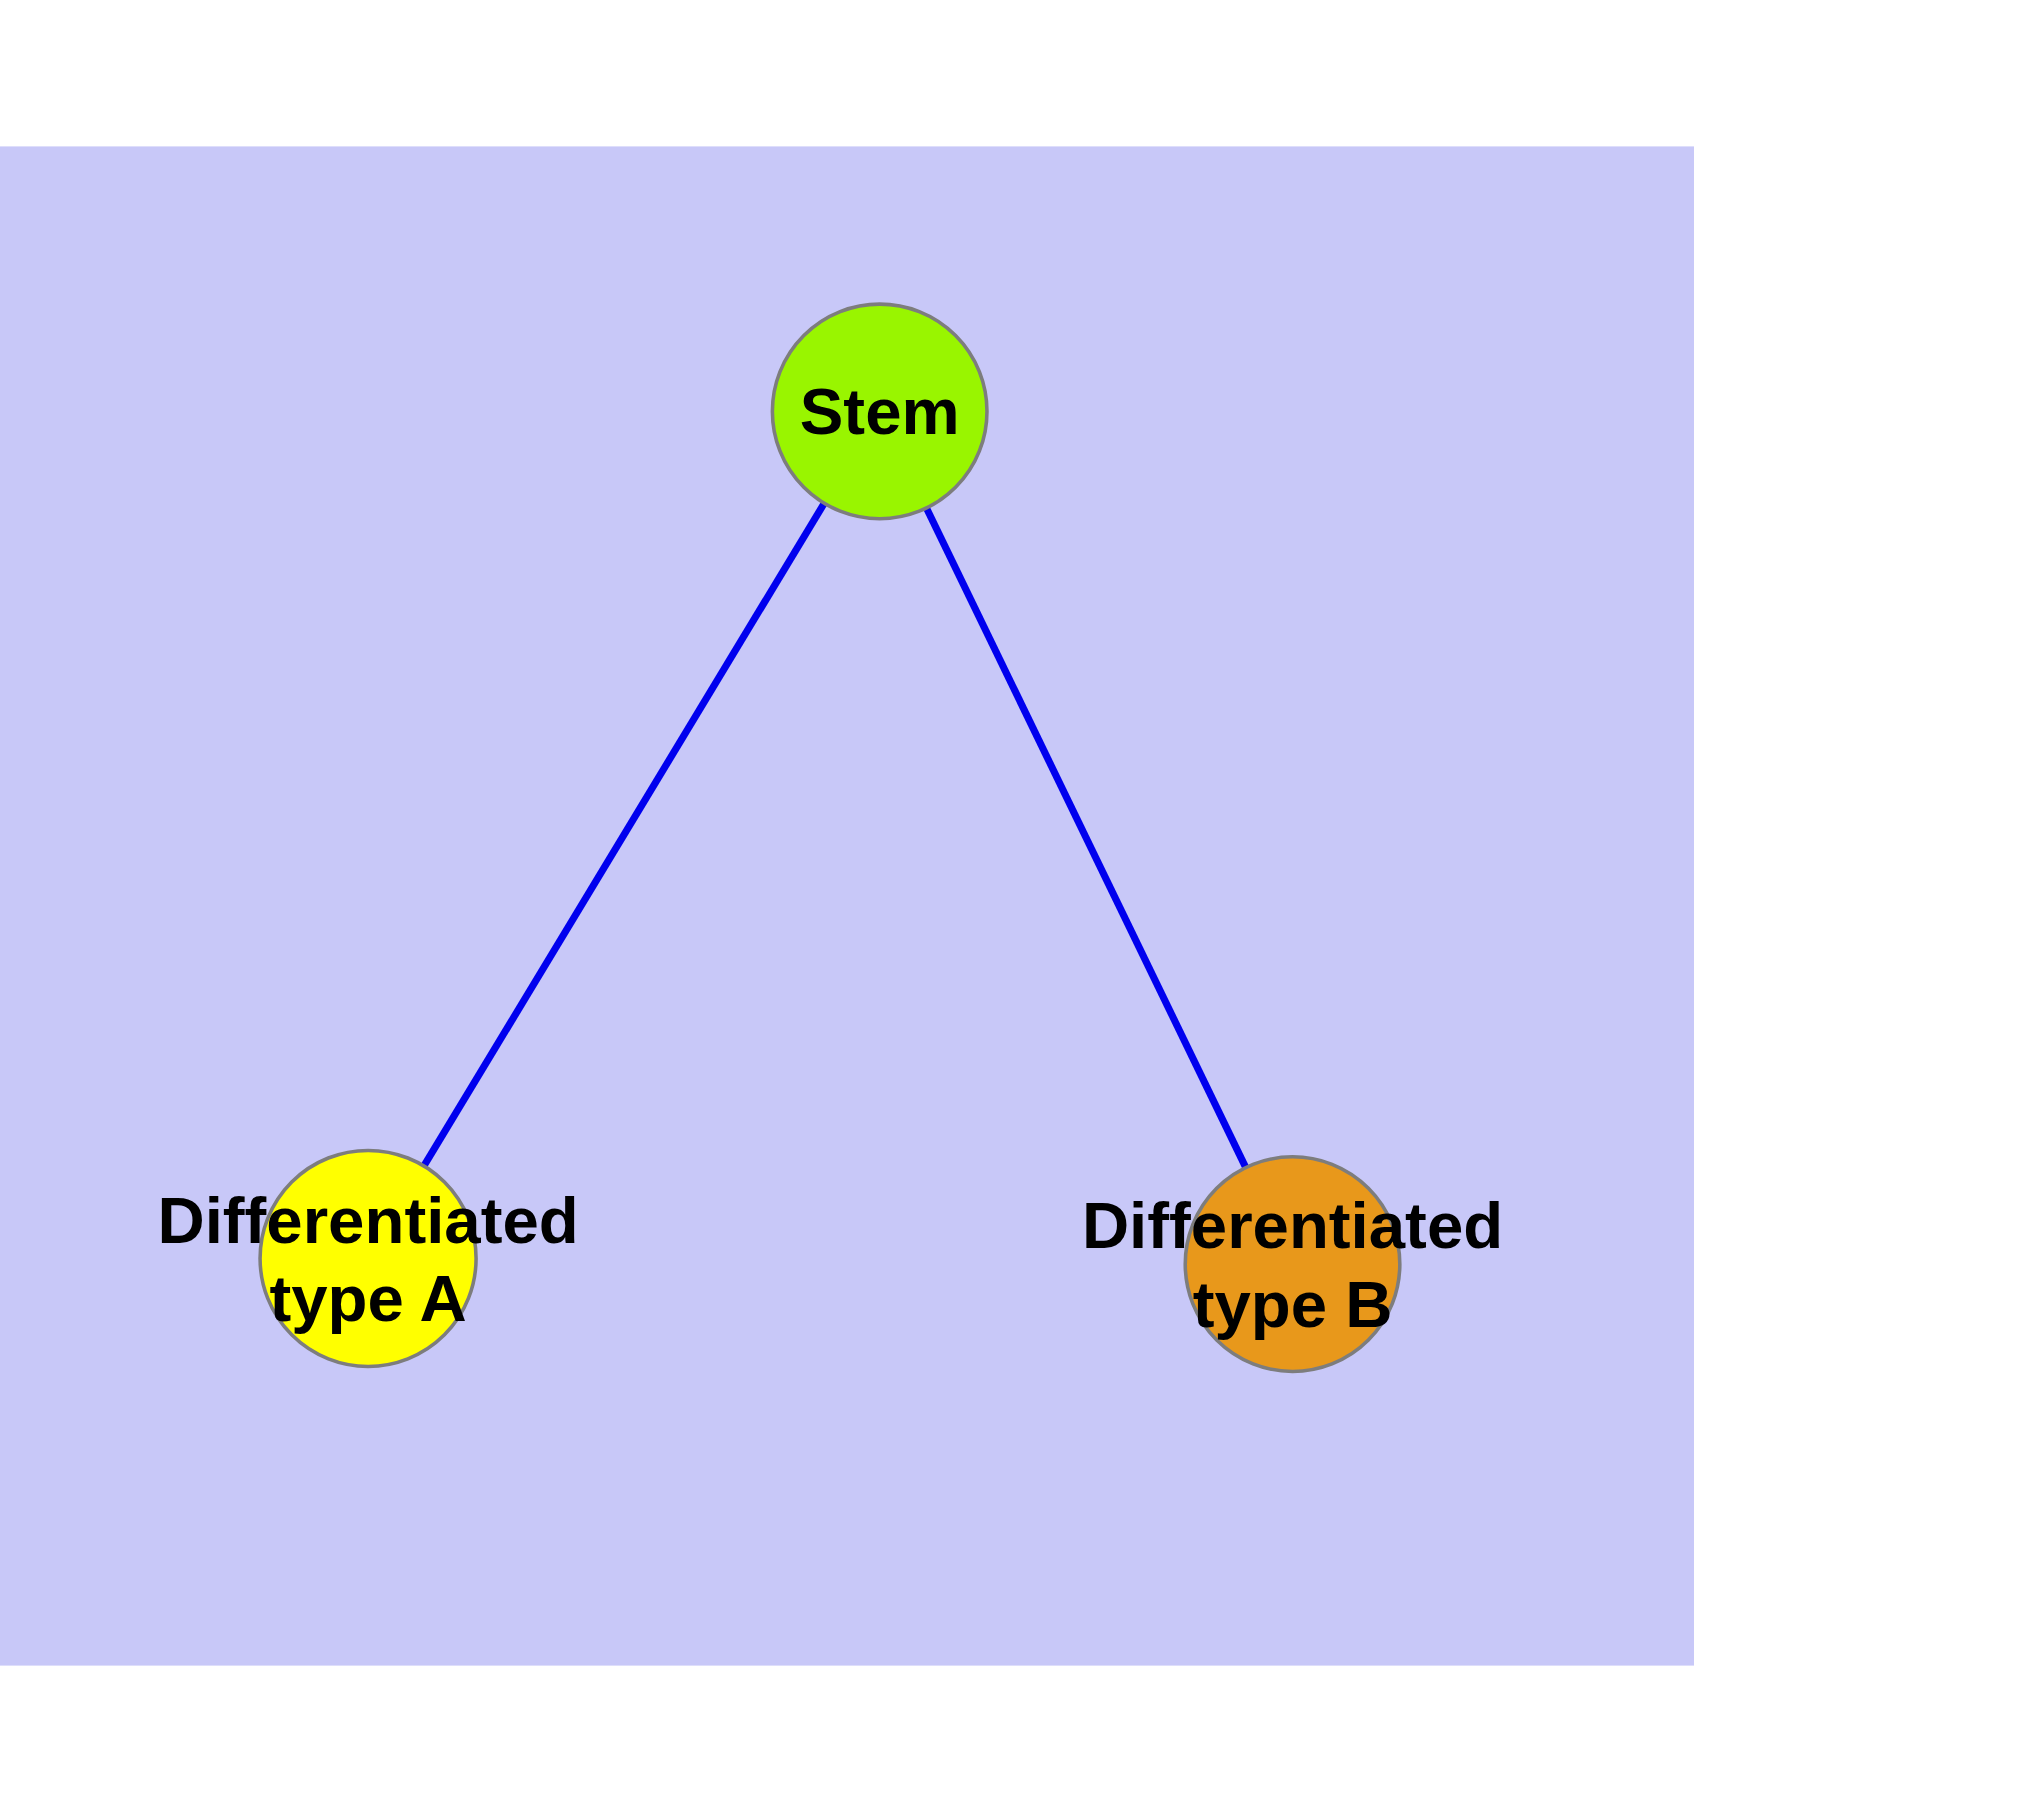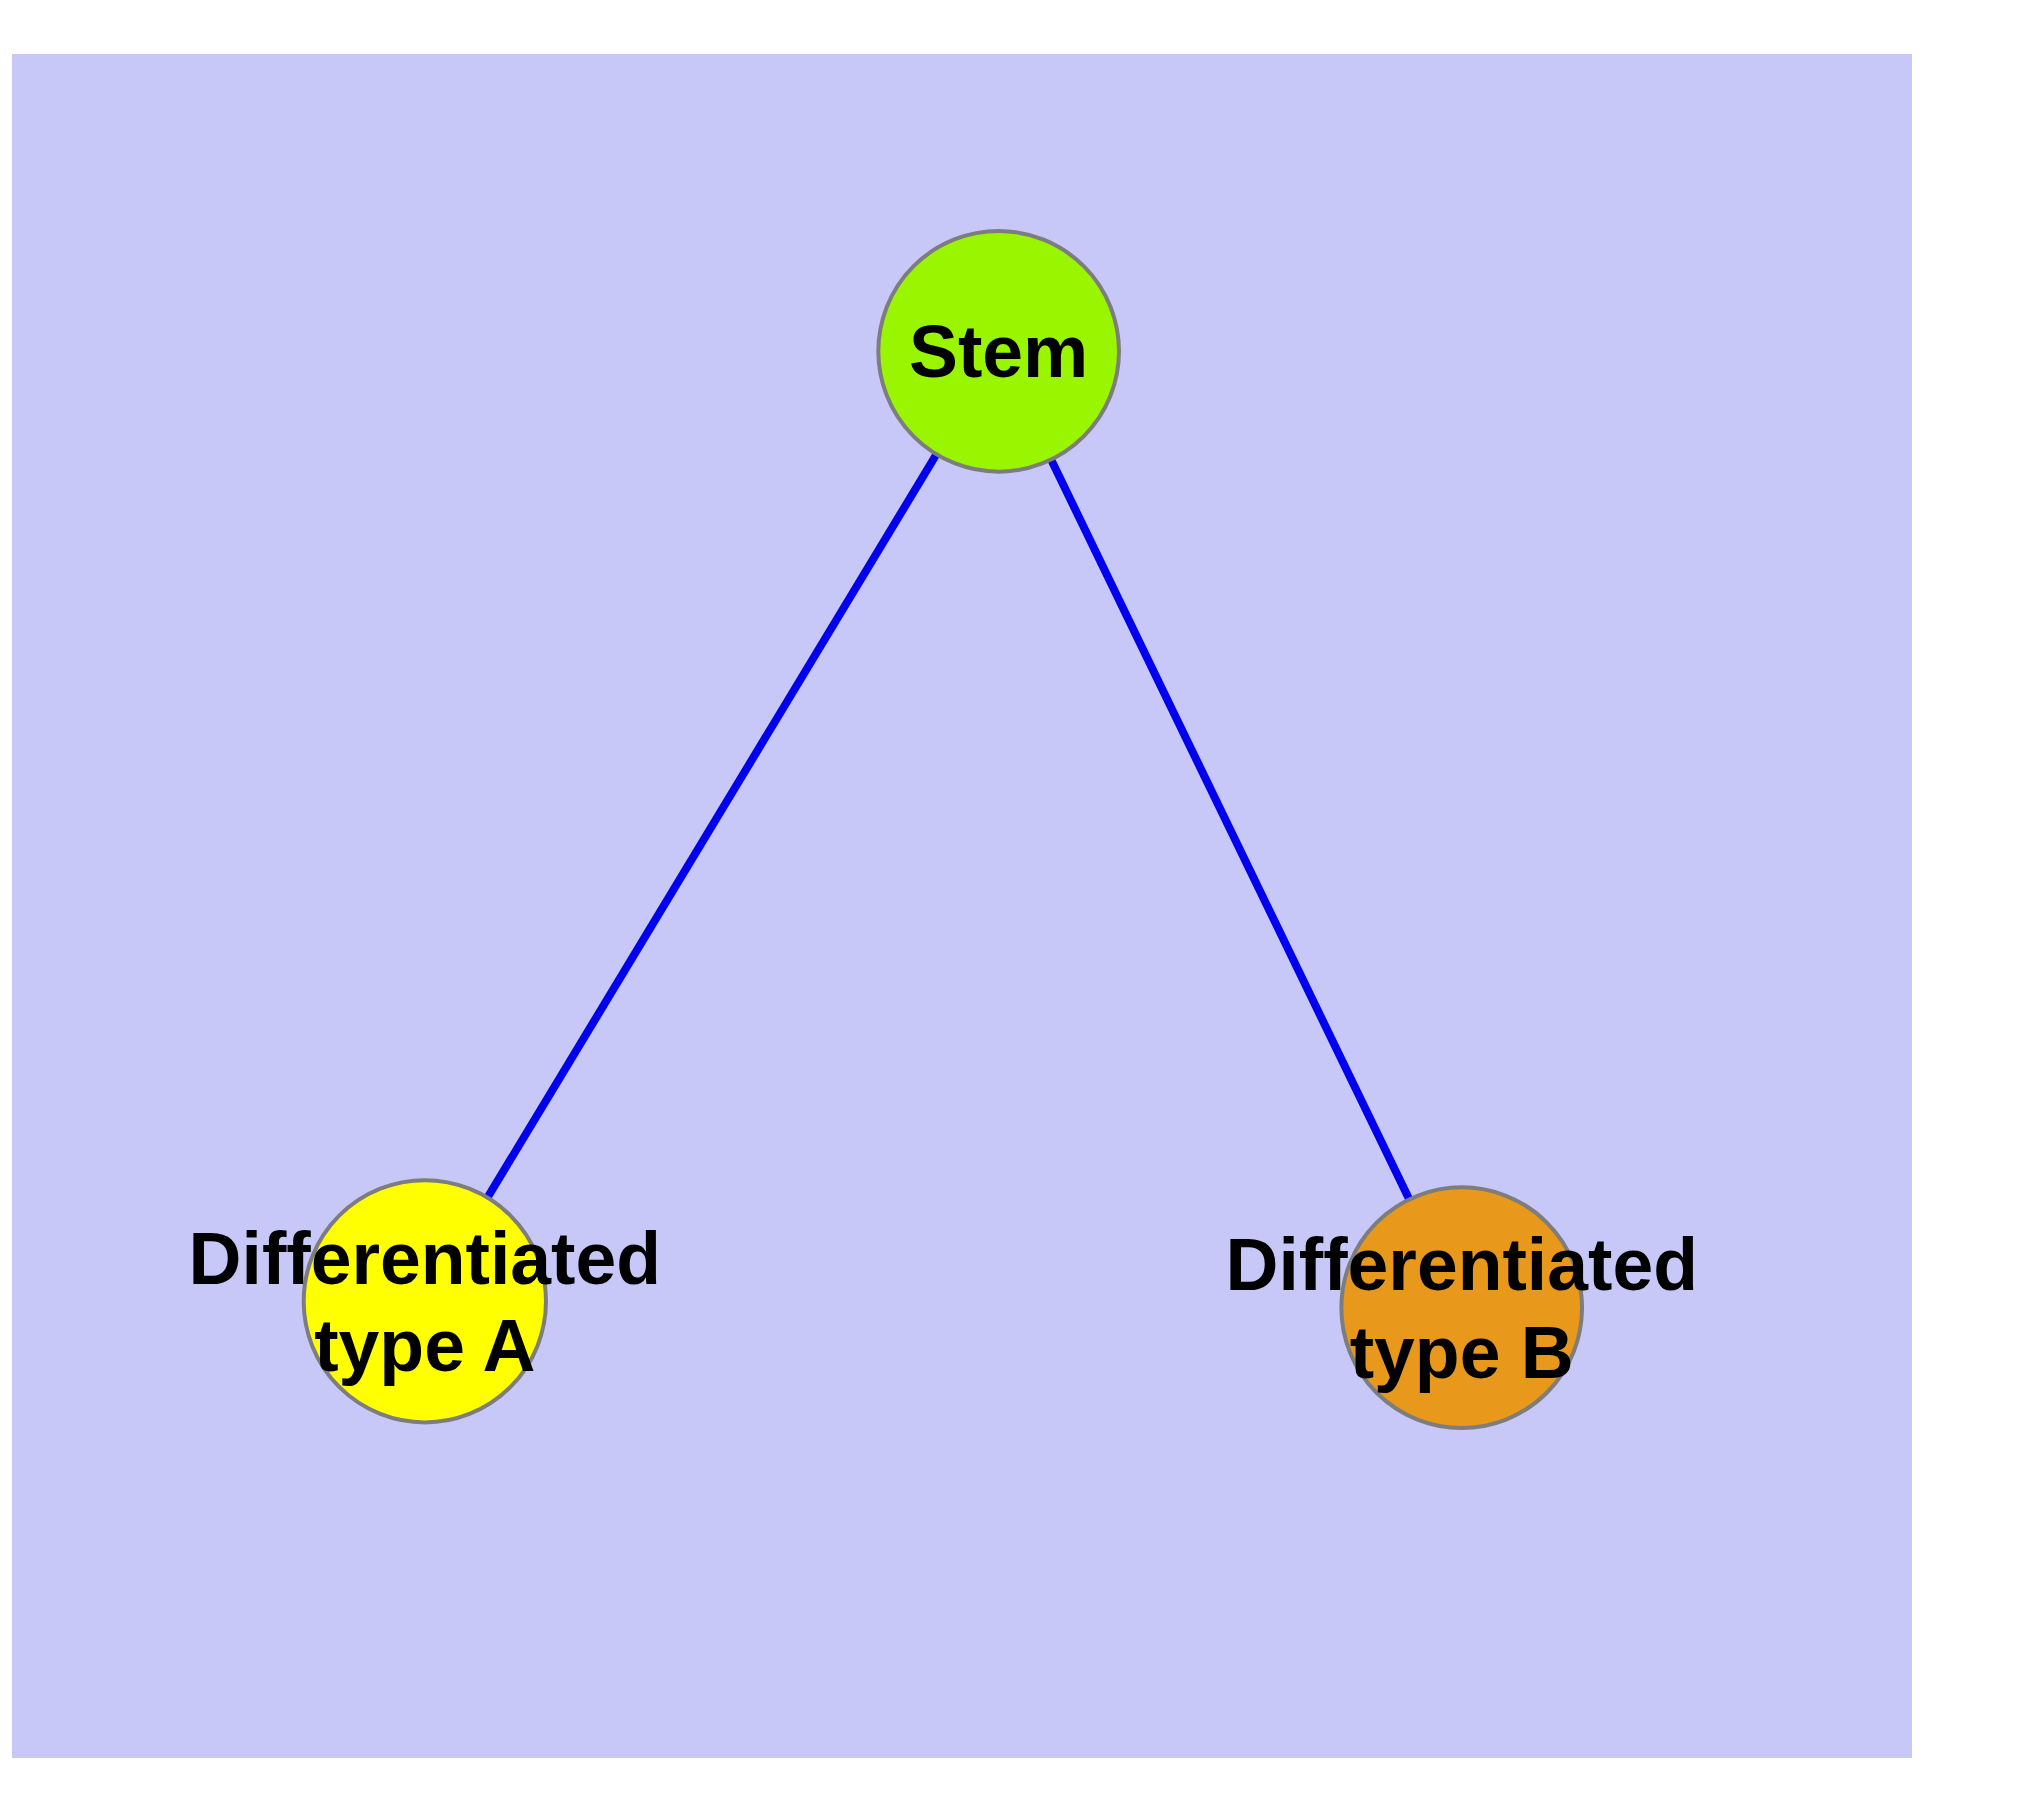--- a/index.html
+++ b/index.html
@@ -1,24 +1,23 @@
 <!DOCTYPE html>
 <html style="font-size:13.6px"><head>
 <meta charset="utf-8">
 <style>
   html, body {
     margin: 0;
     padding: 0;
   }
   .stage {
     position: relative;
-    width: 1900px;
+    width: 1694px;
     height: 1812px;
     overflow: hidden;
-    margin-left: 12px;
   }
   .stage svg {
     display: block;
     width: 100%;
     height: 100%;
   }
   .node-circle {
     stroke-width: 5px;
   }
   .edge-line {

